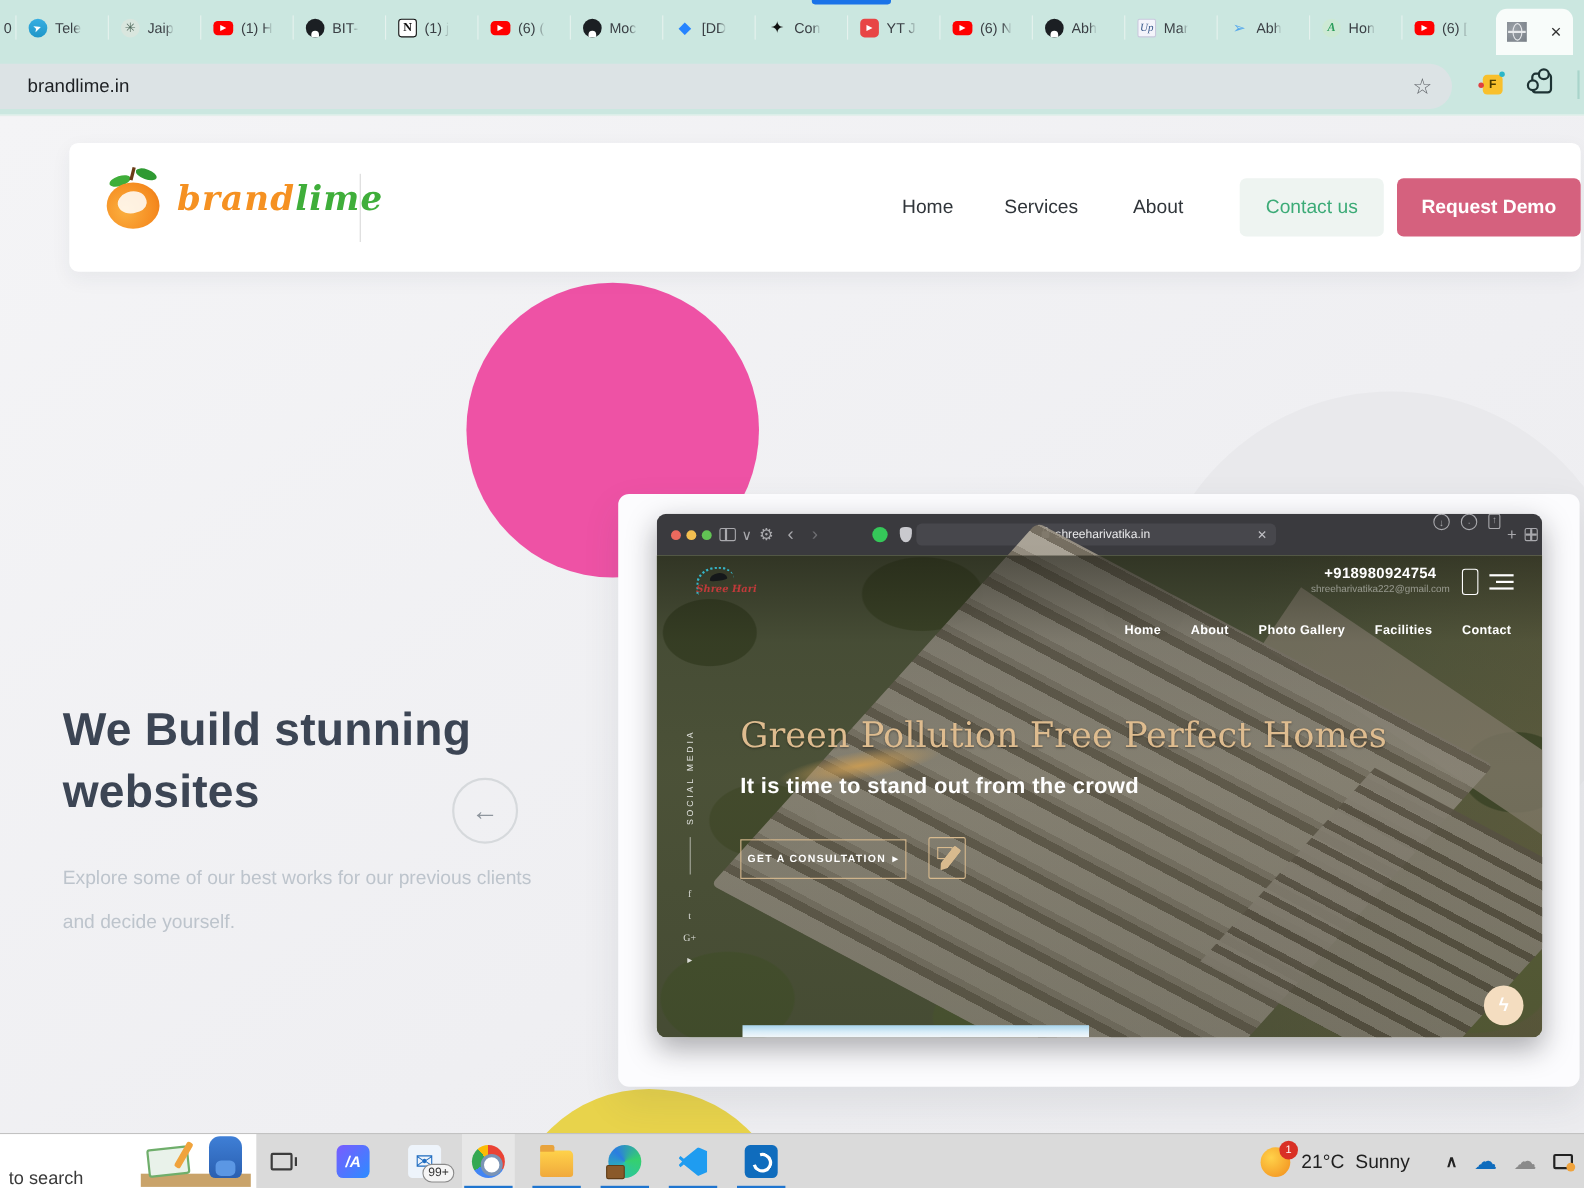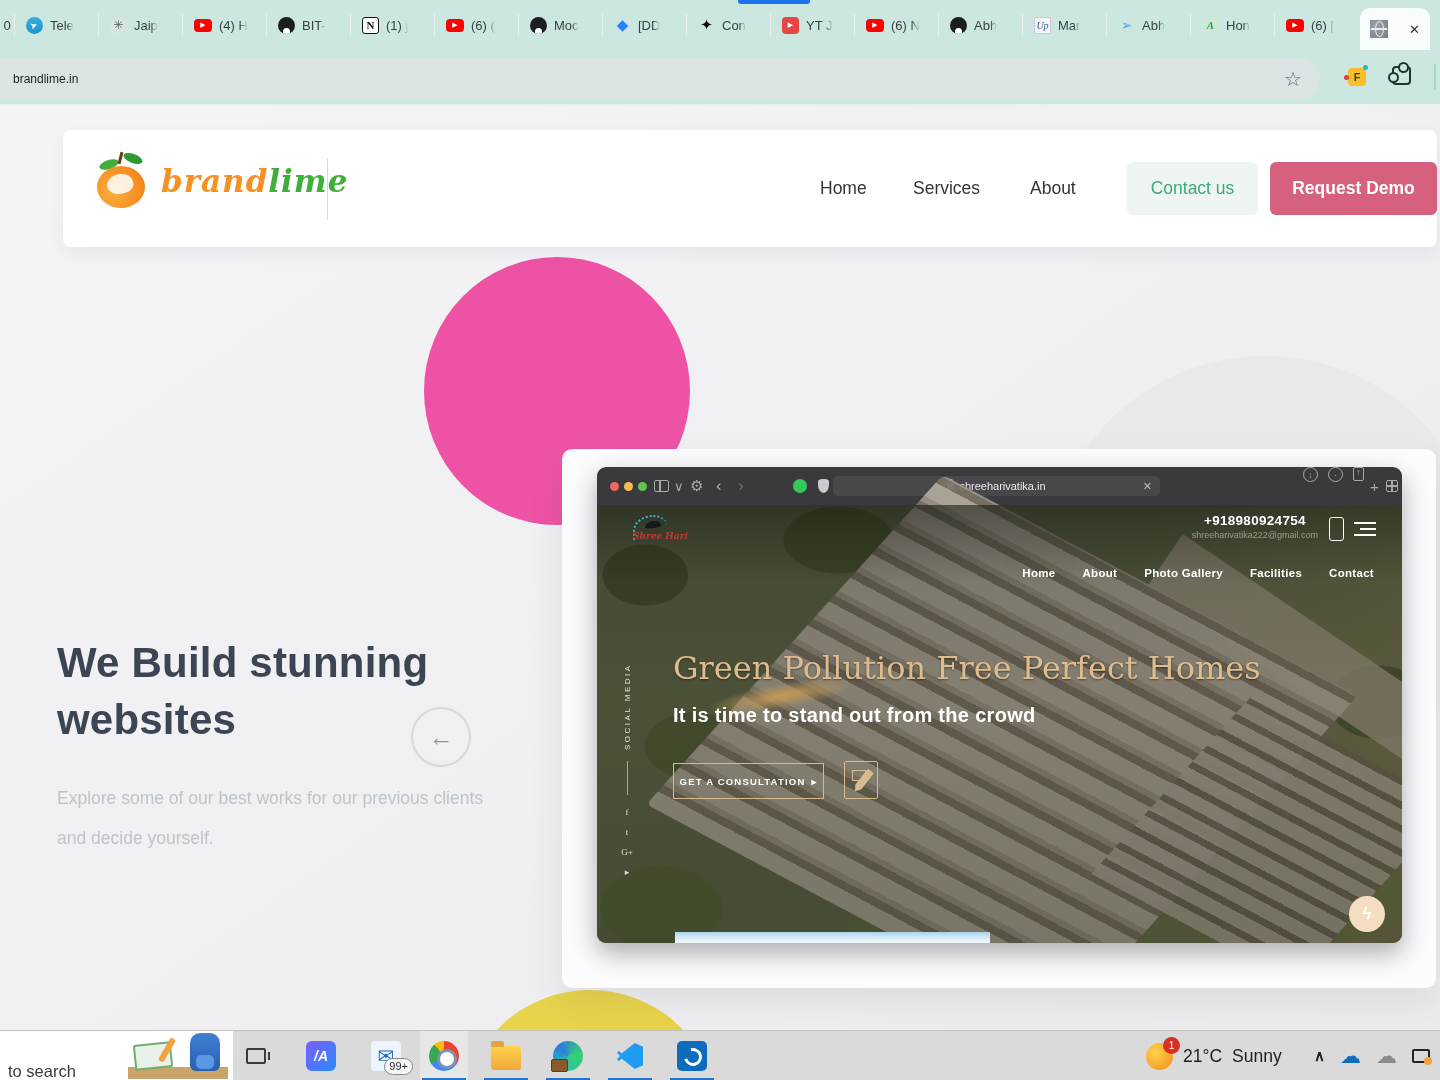--- a/index.html
+++ b/index.html
@@ -31,21 +31,21 @@
   .fv-wordpress { border-radius:2px; background:#f4f4fb; border:1px solid #c9c9dd; color:#3a5b8c; font-family:"Liberation Serif",serif; font-style:italic; font-size:10px; }
   .fv-twitter { background:none; color:#53a7ec; font-size:14px; }
   .fv-honeygain { background:#cde9d4; color:#2e9e5b; font-family:"Liberation Serif",serif; font-style:italic; font-weight:bold; font-size:11px; }
   .fv-globe { width:18px; height:18px; background:radial-gradient(circle at 35% 35%,#9ba1a7,#777e86); position:relative; }
   .fv-globe::before { content:""; position:absolute; left:1px; right:1px; top:8px; height:1.5px; background:#e8eaec; }
   .fv-globe::after { content:""; position:absolute; left:5px; top:1px; bottom:1px; width:7px; border:1.5px solid #e8eaec; border-radius:50%; }
   .tab-close { font-size:13px; color:#333; }
 
   #addressrow { position:absolute; left:0; top:50px; width:1440px; height:55px; background:#cbe7e0; border-bottom:1px solid #e7f2ee; }
   #addressbar { position:absolute; left:0; top:8px; width:1320px; height:41px; background:#dce3e5; border-radius:0 21px 21px 0; display:flex; align-items:center; }
-  #addressbar .url { font-size:12px; color:#1d2023; padding-left:13px; }
+  #addressbar .url { font-size:17px; color:#1d2023; padding-left:25px; }
   .bookmark-star { position:absolute; right:18px; font-size:20px; color:#5f6368; }
   .ext-money { position:absolute; left:1348px; top:18px; width:18px; height:18px; background:#f8c02c; border-radius:4px; color:#4a3b00; font-weight:bold; font-size:11px; text-align:center; line-height:18px; }
   .ext-money::before { content:""; position:absolute; left:-4px; top:7px; width:5px; height:5px; background:#e04040; border-radius:50%; }
   .ext-money::after { content:""; position:absolute; right:-2px; top:-3px; width:5px; height:5px; background:#2ab6c9; border-radius:50%; }
   .ext-puzzle { position:absolute; left:1392px; top:16px; width:19px; height:19px; border:2.5px solid #1e3334; border-radius:4px; }
   .ext-puzzle::before { content:""; position:absolute; left:-6px; top:4px; width:7px; height:7px; background:#cbe7e0; border:2.5px solid #1e3334; border-radius:50%; }
   .ext-puzzle::after { content:""; position:absolute; top:-6px; left:4px; width:7px; height:7px; background:#cbe7e0; border:2.5px solid #1e3334; border-radius:50%; }
   .chrome-sep { position:absolute; left:1434px; top:14px; width:2px; height:26px; background:#a9d4cb; }
 
   
@@ -197,21 +197,21 @@
         <span class="tab-label fade">Tele</span>
       </div>
     <div class="tab-sep"></div>
     <div class="tab">
         <span class="fv fv-chatgpt">✳</span>
         <span class="tab-label fade">Jaip</span>
       </div>
     <div class="tab-sep"></div>
     <div class="tab">
         <span class="fv fv-youtube">▶</span>
-        <span class="tab-label fade">(4) H</span>
+        <span class="tab-label fade">(1) H</span>
       </div>
     <div class="tab-sep"></div>
     <div class="tab">
         <span class="fv fv-github"></span>
         <span class="tab-label fade">BIT-</span>
       </div>
     <div class="tab-sep"></div>
     <div class="tab">
         <span class="fv fv-notion">N</span>
         <span class="tab-label fade">(1) j</span>

